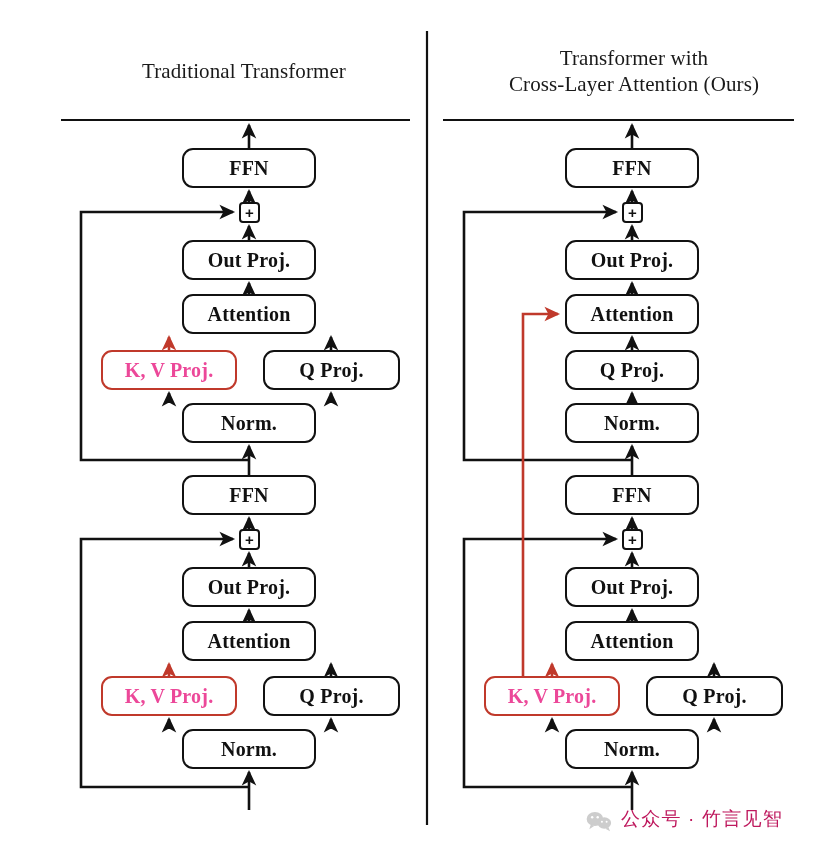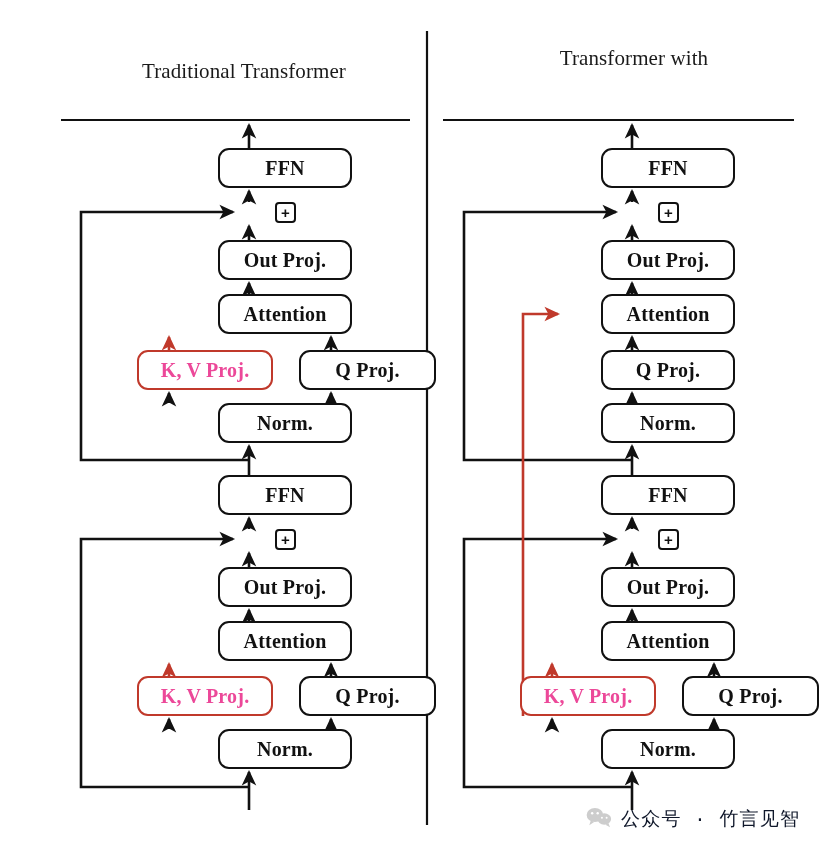--- a/index.html
+++ b/index.html
@@ -21,34 +21,33 @@
   #title-right{left:418px;top:45px;width:364px;margin-left:34px;}
   .title-line{display:block;}
 
   .node{
     position:absolute;box-sizing:border-box;
     border:2.6px solid #111;border-radius:11px;background:#fff;
     display:flex;align-items:center;justify-content:center;
     font-family:"Liberation Serif", serif;
     font-weight:bold;font-size:20px;color:#111;
     letter-spacing:.2px;
-    margin-left:36px;
   }
   .node.red{border-color:#c0392b;color:#ec4899;}
   .node.plusbox{
     border-width:2.2px;border-radius:4px;
     font-size:15px;font-weight:bold;line-height:1;
     font-family:"Liberation Sans", sans-serif;
   }
 
   .watermark{
     position:absolute;left:586px;top:806px;
-    display:flex;align-items:flex-start;gap:9px;
-    color:#0f172a;
-    font-family:Liberation Mono, monospace;
+    display:flex;align-items:flex-end;gap:9px;
+    color:#be185d;
+    font-family:Liberation Sans, sans-serif;
     font-size:19px;letter-spacing:1.2px;
     user-select:none;
   }
   .wm-icon{width:26px;height:22px;display:block;}
 </style>
 </head>
 <body>
 
 <div id="stage">
 
@@ -130,20 +129,21 @@
       <line x1="552" y1="676" x2="552" y2="664" marker-end="url(#ahr)"></line>
       <path d="M523,716 L523,314 L558,314" marker-end="url(#ahr)"></path>
     </g>
   </svg>
 
   <div class="panel-title" id="title-left">
     <span class="title-line">Traditional Transformer</span>
   </div>
   <div class="panel-title" id="title-right">
     <span class="title-line">Transformer with</span>
+    <span class="title-line">Cross-Layer Attention (Ours)</span>
   </div>
 
   <div id="nodes">
       <div class="node" style="left: 182px; top: 148px; width: 134px; height: 40px;">FFN</div>
       <div class="node plusbox" style="left: 239px; top: 202px; width: 21px; height: 21px;">+</div>
       <div class="node" style="left: 182px; top: 240px; width: 134px; height: 40px;">Out Proj.</div>
       <div class="node" style="left: 182px; top: 294px; width: 134px; height: 40px;">Attention</div>
       <div class="node red" style="left: 101px; top: 350px; width: 136px; height: 40px;">K, V Proj.</div>
       <div class="node" style="left: 263px; top: 350px; width: 137px; height: 40px;">Q Proj.</div>
       <div class="node" style="left: 182px; top: 403px; width: 134px; height: 40px;">Norm.</div>

